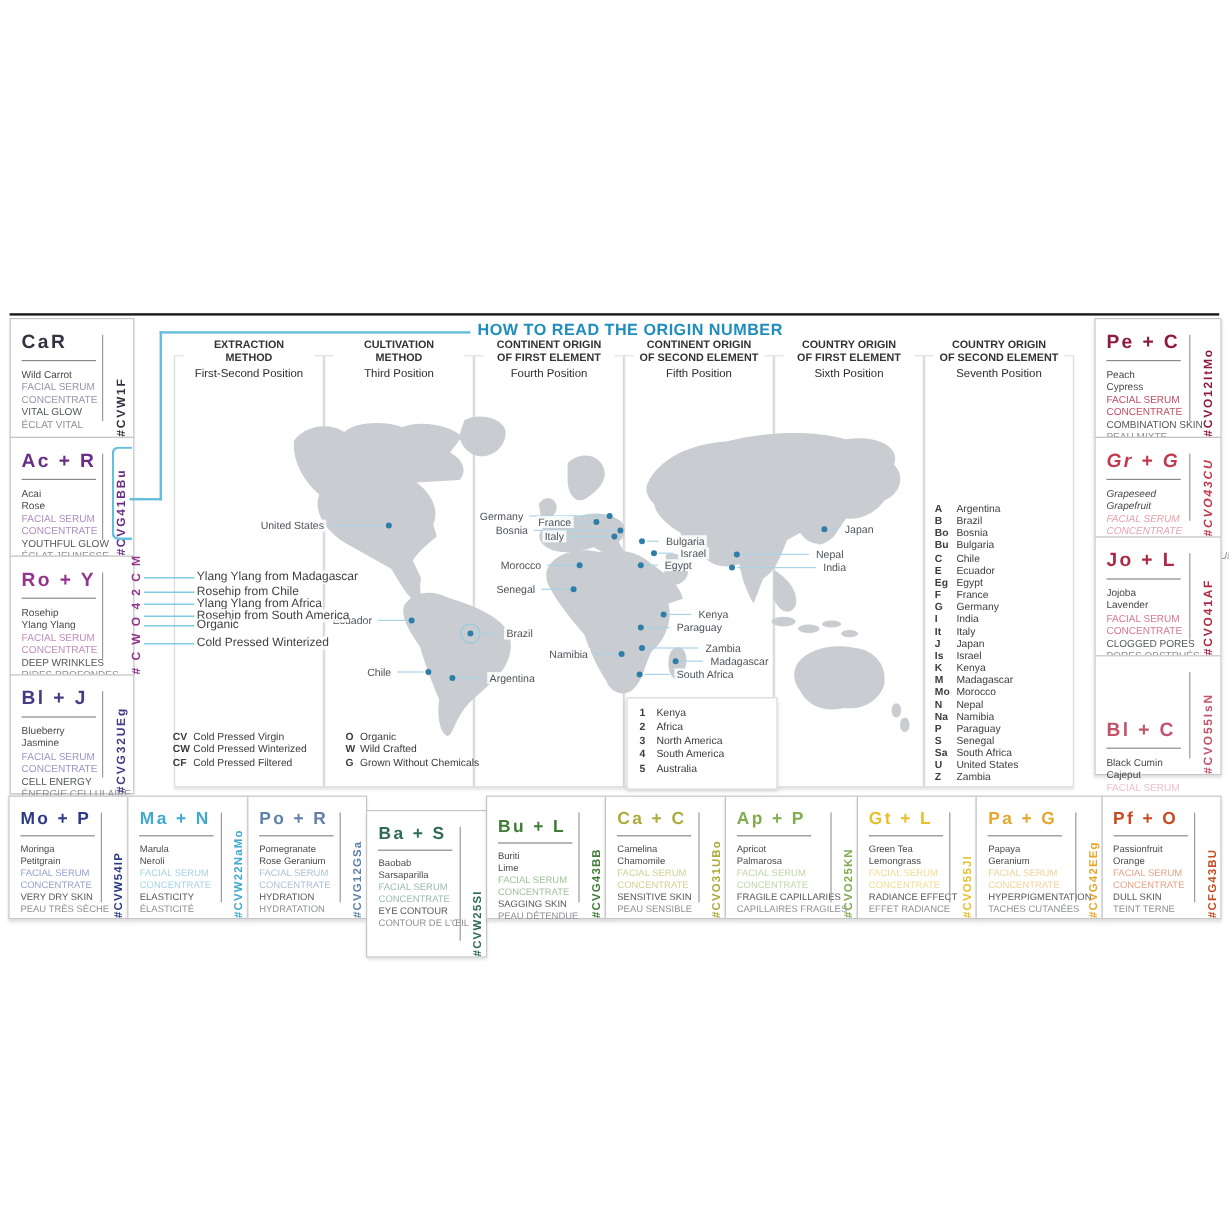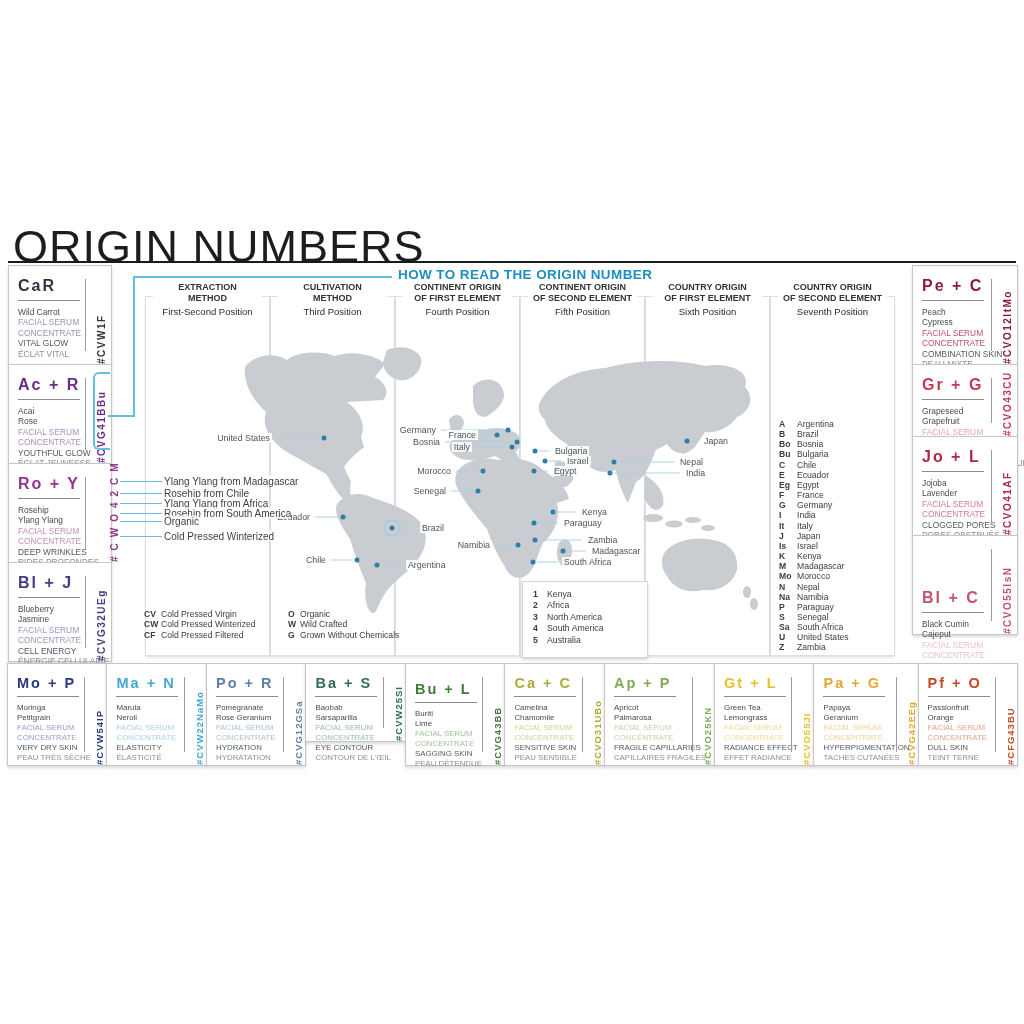--- a/index.html
+++ b/index.html
@@ -74,21 +74,20 @@
   
   .cseg{position:absolute;background:#63bfdc;z-index:5;}
   #bracket{position:absolute;left:93px;top:372px;width:15px;height:74px;border:2px solid #63bfdc;border-right:none;
            border-radius:6px 0 0 6px;z-index:5;}
 </style>
 </head>
 <body>
 
 <div id="page">
 
-  <div id="big-title">ORIGIN NUMBERS</div>
   <div id="title-rule"></div>
 
   <div id="how-heading">HOW TO READ THE ORIGIN NUMBER</div>
 
   <div id="bracket"></div>
   <div class="cseg" style="left:108px;top:415px;width:27px;height:2px;"></div>
   <div class="cseg" style="left:133px;top:276px;width:2px;height:141px;"></div>
   <div class="cseg" style="left:133px;top:276px;width:259px;height:2px;"></div>
 
   <div id="cols">
@@ -615,21 +614,21 @@
         <div class="prule"></div>
         <div class="pline pname">Peach</div>
         <div class="pline pname">Cypress</div>
         <div class="pline" style="color: rgb(194, 80, 104);">FACIAL SERUM</div>
         <div class="pline" style="color: rgb(194, 80, 104);">CONCENTRATE</div>
         <div class="pline pconc">COMBINATION SKIN</div>
         <div class="pline pfr">PEAU MIXTE</div>
         <div class="vrule"></div>
         <div class="vcode" style="color: rgb(143, 26, 63);">#CVO12ItMo</div>
       </div>
-      <div class="panel" style="height:73px;">
+      <div class="panel" style="height:84px;font-style:italic;">
         <div class="ptitle" style="color: rgb(194, 58, 80);">Gr + G</div>
         <div class="prule"></div>
         <div class="pline pname">Grapeseed</div>
         <div class="pline pname">Grapefruit</div>
         <div class="pline" style="color: rgb(230, 163, 173);">FACIAL SERUM</div>
         <div class="pline" style="color: rgb(230, 163, 173);">CONCENTRATE</div>
         <div class="pline pconc">OILY/ACNE PRONE</div>
         <div class="pline pfr">PEAU GRASSE/ACNÉIQUE</div>
         <div class="vrule"></div>
         <div class="vcode" style="color: rgb(194, 58, 80);">#CVO43CU</div>
@@ -691,21 +690,21 @@
         <div class="prule"></div>
         <div class="pline pname">Pomegranate</div>
         <div class="pline pname">Rose Geranium</div>
         <div class="pline" style="color: rgb(175, 193, 214);">FACIAL SERUM</div>
         <div class="pline" style="color: rgb(175, 193, 214);">CONCENTRATE</div>
         <div class="pline pconc">HYDRATION</div>
         <div class="pline pfr">HYDRATATION</div>
         <div class="vrule"></div>
         <div class="vcode" style="color: rgb(95, 129, 169);">#CVG12GSa</div>
       </div>
-      <div class="panel bpanel" style="margin-top:0;margin-left:-1px;height:79px;">
+      <div class="panel bpanel" style="margin-top:12px;margin-left:-1px;height:123px;">
         <div class="ptitle" style="color: rgb(47, 108, 82);">Ba + S</div>
         <div class="prule"></div>
         <div class="pline pname">Baobab</div>
         <div class="pline pname">Sarsaparilla</div>
         <div class="pline" style="color: rgb(155, 188, 173);">FACIAL SERUM</div>
         <div class="pline" style="color: rgb(155, 188, 173);">CONCENTRATE</div>
         <div class="pline pconc">EYE CONTOUR</div>
         <div class="pline pfr">CONTOUR DE L'ŒIL</div>
         <div class="vrule"></div>
         <div class="vcode" style="color: rgb(47, 108, 82);">#CVW25SI</div>

